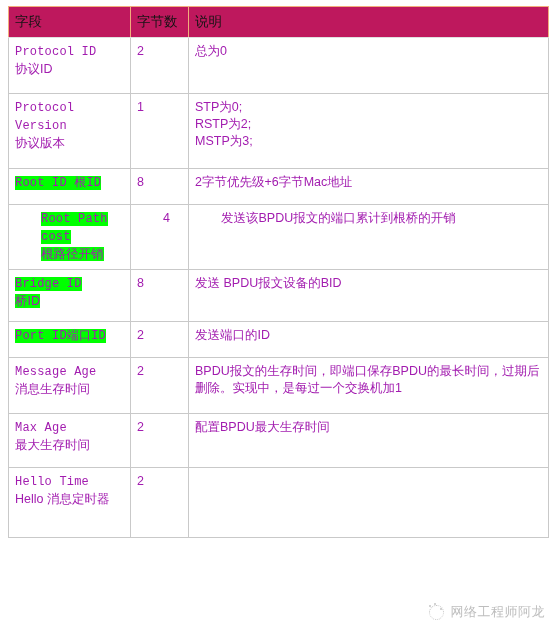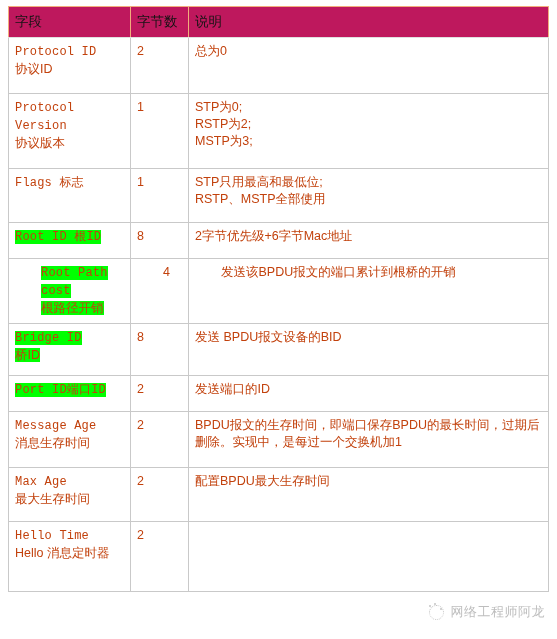--- a/index.html
+++ b/index.html
@@ -35,21 +35,21 @@
   table.bpdu col.c-bytes  { width: 58px; }
   table.bpdu col.c-desc   { width: 360px; }
 
   table.bpdu th,
   table.bpdu td {
     border: 1px solid #c9c9c9;
     vertical-align: top;
     padding: 5px 6px 6px 6px;
     font-size: 12.5px;
     line-height: 17px;
-    color: #c2410c;
+    color: #a21caf;
     text-align: left;
     font-weight: normal;
   }
 
   table.bpdu thead th {
     background: #be185d;
     border: 1px solid #f2ad7c;
     border-bottom: 1px solid #e0e0e0;
     font-size: 13.5px;
     line-height: 17px;
@@ -181,30 +181,20 @@
             <span class="line"><span class="en">Protocol Version</span></span>
             <span class="line"><span class="cn">协议版本</span></span>
           </td>
           <td class="bytes-cell">1</td>
           <td class="desc-cell">
             <span class="line">STP为0;</span>
             <span class="line">RSTP为2;</span>
             <span class="line">MSTP为3;</span>
           </td>
         </tr>
-        <tr class="r-flags">
-          <td class="field-cell">
-            <span class="line"><span class="en">Flags 标志</span></span>
-          </td>
-          <td class="bytes-cell">1</td>
-          <td class="desc-cell">
-            <span class="line">STP只用最高和最低位;</span>
-            <span class="line">RSTP、MSTP全部使用</span>
-          </td>
-        </tr>
         <tr class="r-root-id">
           <td class="field-cell">
             <span class="line"><span class="en hl">Root ID 根ID</span></span>
           </td>
           <td class="bytes-cell">8</td>
           <td class="desc-cell">
             <span class="line">2字节优先级+6字节Mac地址</span>
           </td>
         </tr>
         <tr class="r-root-path-cost">

